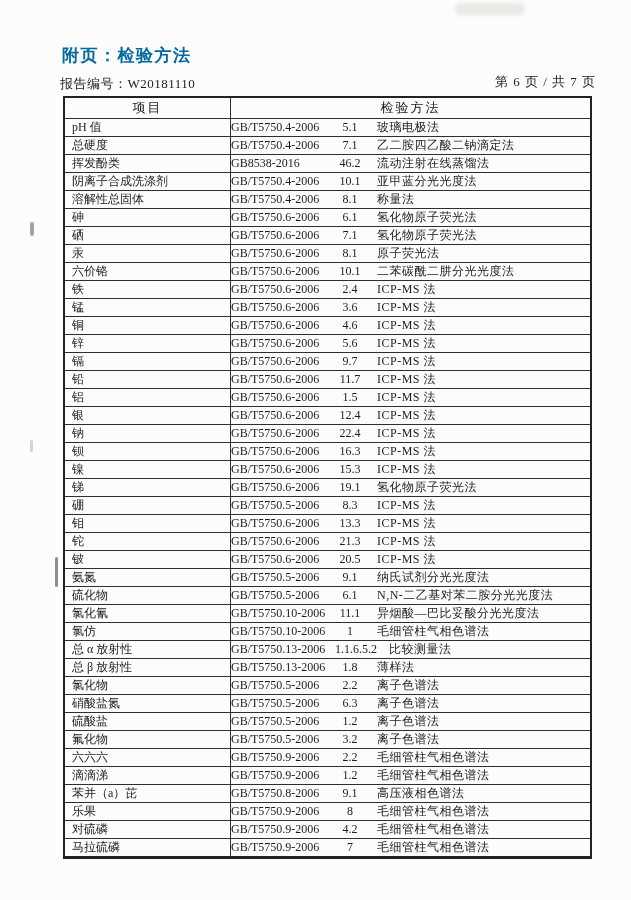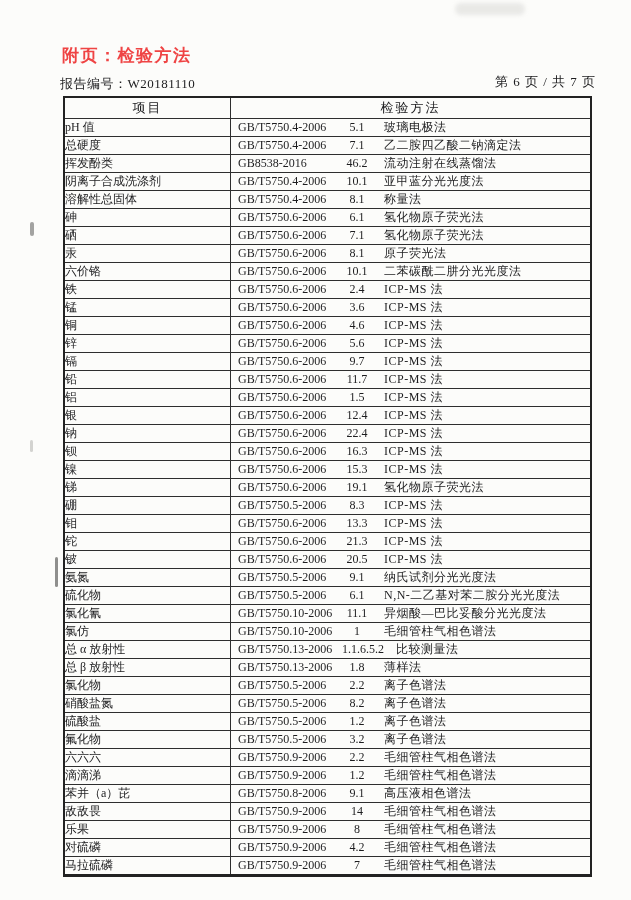--- a/index.html
+++ b/index.html
@@ -9,21 +9,21 @@
     overflow: hidden;
     font-family: "Liberation Serif", "DejaVu Serif", serif;
     color: #1d1d1f;
     position: relative;
   }
   .sheet { position: absolute; inset: 0; }
 
   .doc-title {
     position: absolute; left: 62px; top: 44px;
     font-size: 17px; font-weight: bold; letter-spacing: 1.5px;
-    color: #ef4444;
+    color: #0369a1;
   }
   .report-no {
     position: absolute; left: 60px; top: 75px;
     font-size: 13px; letter-spacing: 0.5px;
   }
   .page-indicator {
     position: absolute; right: 35px; top: 73px;
     font-size: 13px; letter-spacing: 1px;
   }
 
@@ -37,22 +37,22 @@
   table.report-table, table.report-table th, table.report-table td {
     border: 1px solid #2e2e2e;
   }
   table.report-table { border: 2px solid #222; border-bottom-width: 3px; }
   th.h-item { width: 165px; }
   th {
     height: 20px; font-weight: normal; font-size: 13px;
     letter-spacing: 2px; text-align: center; padding: 0;
   }
   td { height: 15.6px; padding: 0; overflow: hidden; white-space: nowrap; }
-  td.c-item { }
-  td.c-method { padding-left: 7px; }
+  td.c-item { padding-left: 7px; }
+  td.c-method { }
   .std { display: inline-block; min-width: 104px; }
   .clause { display: inline-block; min-width: 30px; text-align: center; margin-right: 12px; }
   .mname { letter-spacing: 0.5px; }
 
   
   .artifact { position: absolute; pointer-events: none; }
   .smudge-top {
     left: 455px; top: 3px; width: 70px; height: 12px;
     background: rgba(190,190,184,0.30); border-radius: 6px; filter: blur(2px);
   }
@@ -214,21 +214,21 @@
         <tr>
           <td class="c-item">总 β 放射性</td>
           <td class="c-method"><span class="std">GB/T5750.13-2006</span><span class="clause">1.8</span><span class="mname">薄样法</span></td>
         </tr>
         <tr>
           <td class="c-item">氯化物</td>
           <td class="c-method"><span class="std">GB/T5750.5-2006</span><span class="clause">2.2</span><span class="mname">离子色谱法</span></td>
         </tr>
         <tr>
           <td class="c-item">硝酸盐氮</td>
-          <td class="c-method"><span class="std">GB/T5750.5-2006</span><span class="clause">8.2</span><span class="mname">离子色谱法</span></td>
+          <td class="c-method"><span class="std">GB/T5750.5-2006</span><span class="clause">6.3</span><span class="mname">离子色谱法</span></td>
         </tr>
         <tr>
           <td class="c-item">硫酸盐</td>
           <td class="c-method"><span class="std">GB/T5750.5-2006</span><span class="clause">1.2</span><span class="mname">离子色谱法</span></td>
         </tr>
         <tr>
           <td class="c-item">氟化物</td>
           <td class="c-method"><span class="std">GB/T5750.5-2006</span><span class="clause">3.2</span><span class="mname">离子色谱法</span></td>
         </tr>
         <tr>
@@ -237,24 +237,20 @@
         </tr>
         <tr>
           <td class="c-item">滴滴涕</td>
           <td class="c-method"><span class="std">GB/T5750.9-2006</span><span class="clause">1.2</span><span class="mname">毛细管柱气相色谱法</span></td>
         </tr>
         <tr>
           <td class="c-item">苯并（a）芘</td>
           <td class="c-method"><span class="std">GB/T5750.8-2006</span><span class="clause">9.1</span><span class="mname">高压液相色谱法</span></td>
         </tr>
         <tr>
-          <td class="c-item">敌敌畏</td>
-          <td class="c-method"><span class="std">GB/T5750.9-2006</span><span class="clause">14</span><span class="mname">毛细管柱气相色谱法</span></td>
-        </tr>
-        <tr>
           <td class="c-item">乐果</td>
           <td class="c-method"><span class="std">GB/T5750.9-2006</span><span class="clause">8</span><span class="mname">毛细管柱气相色谱法</span></td>
         </tr>
         <tr>
           <td class="c-item">对硫磷</td>
           <td class="c-method"><span class="std">GB/T5750.9-2006</span><span class="clause">4.2</span><span class="mname">毛细管柱气相色谱法</span></td>
         </tr>
         <tr>
           <td class="c-item">马拉硫磷</td>
           <td class="c-method"><span class="std">GB/T5750.9-2006</span><span class="clause">7</span><span class="mname">毛细管柱气相色谱法</span></td>

